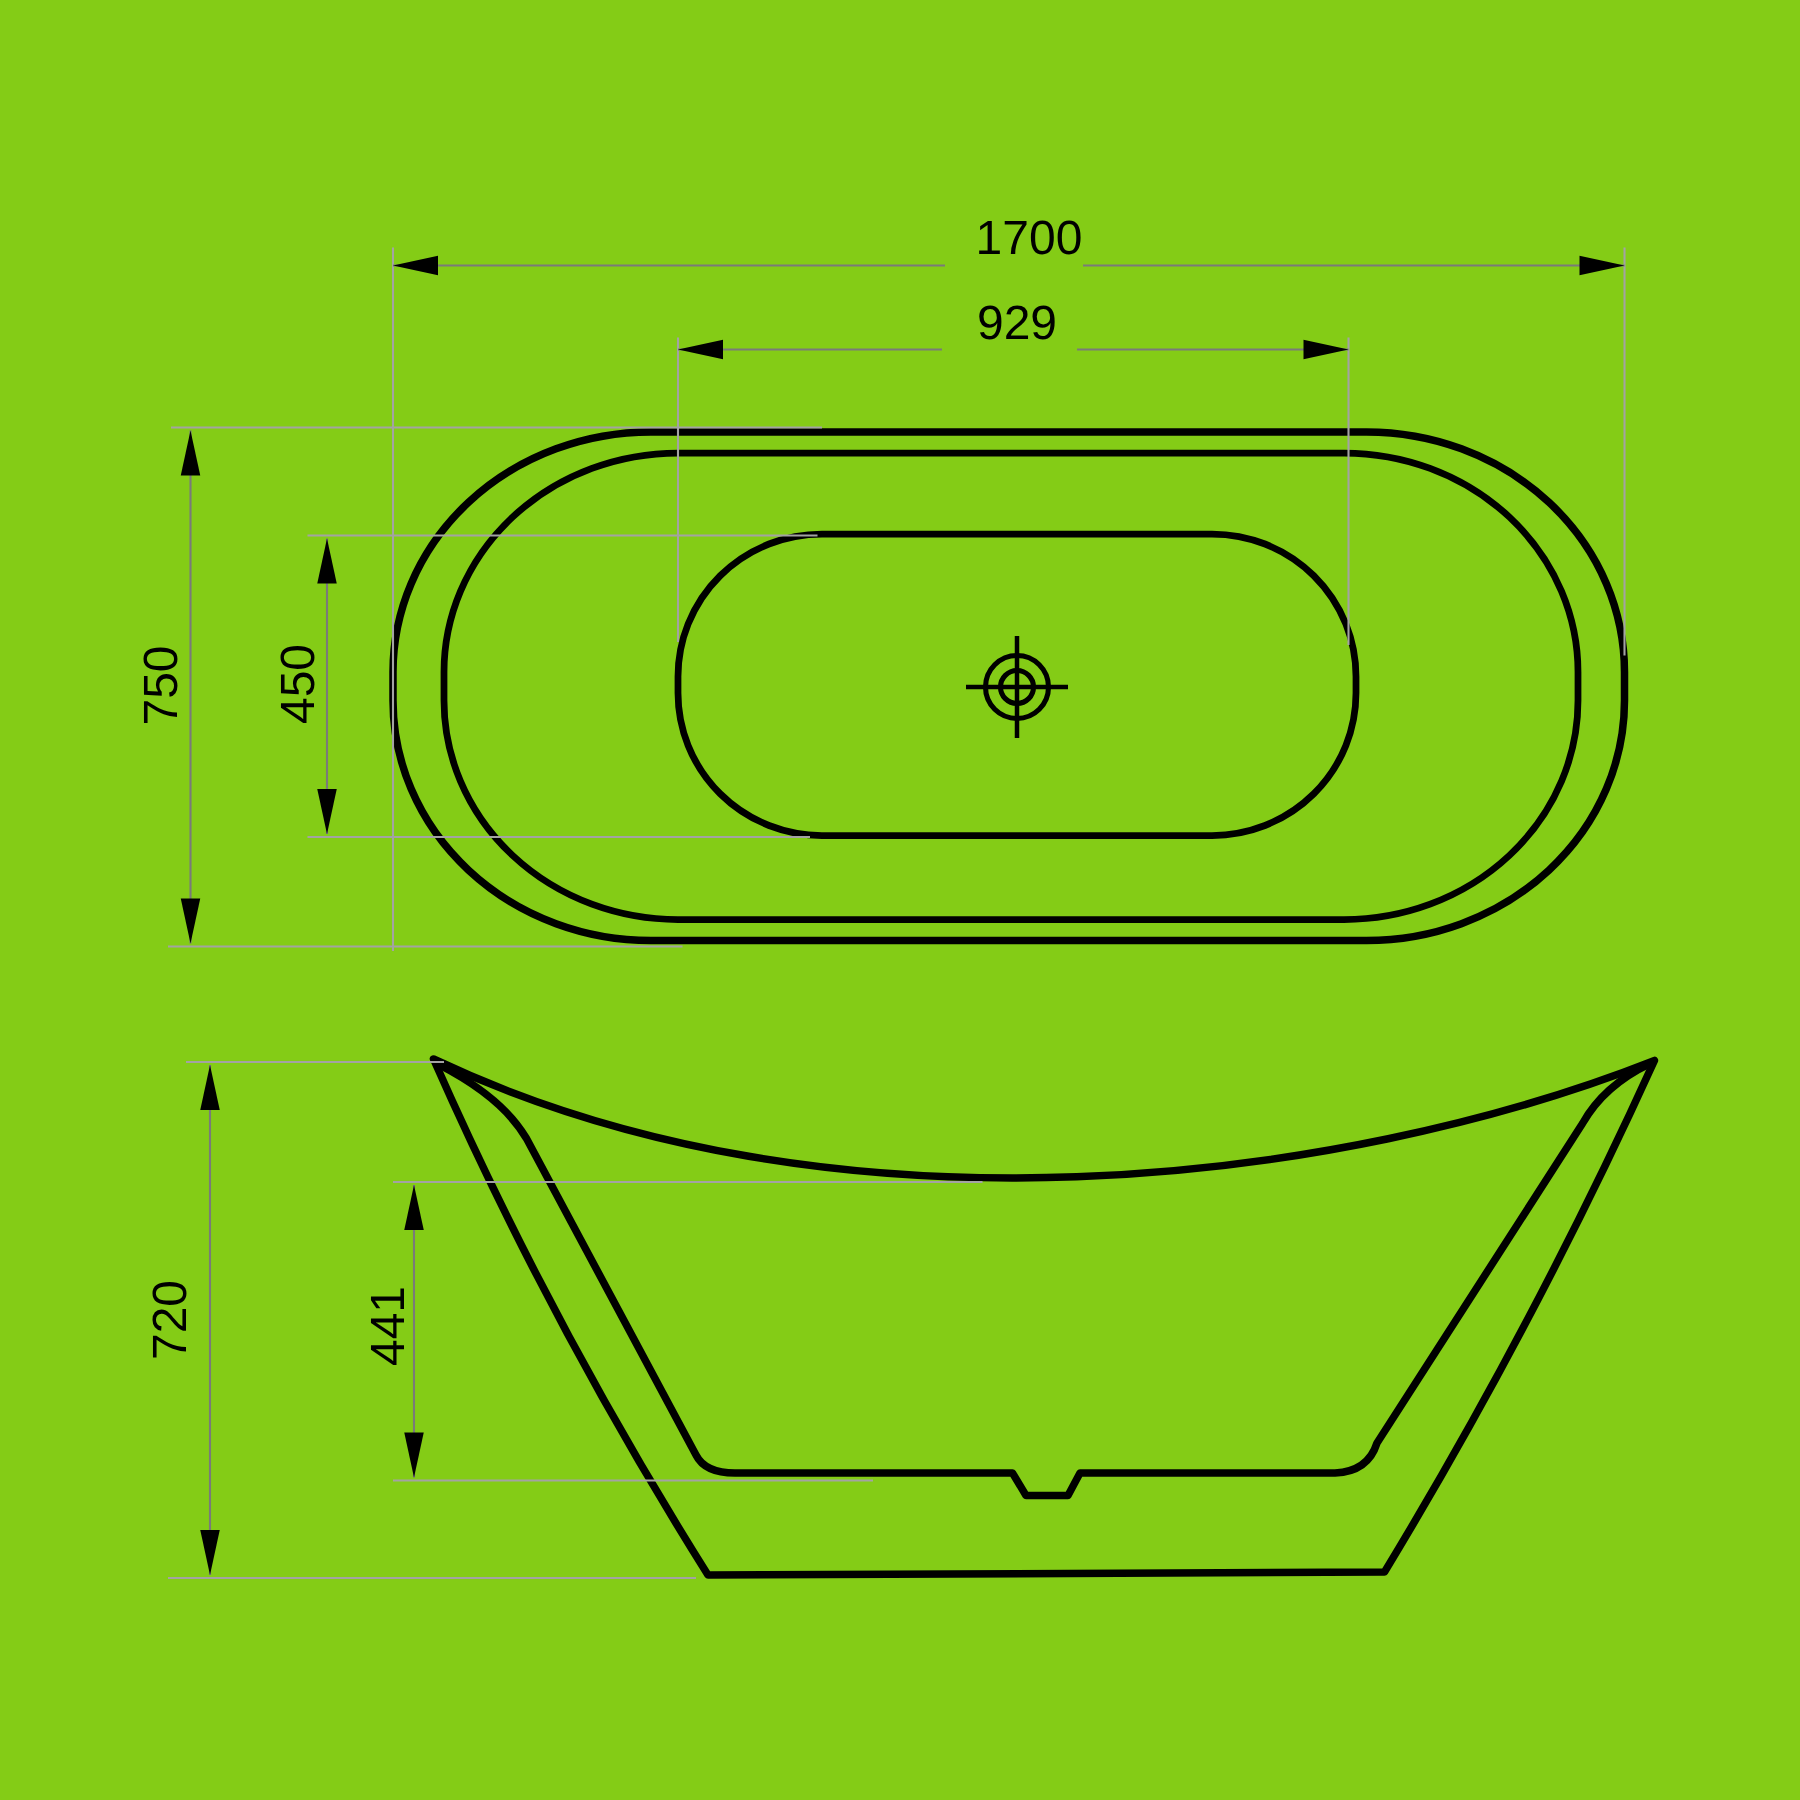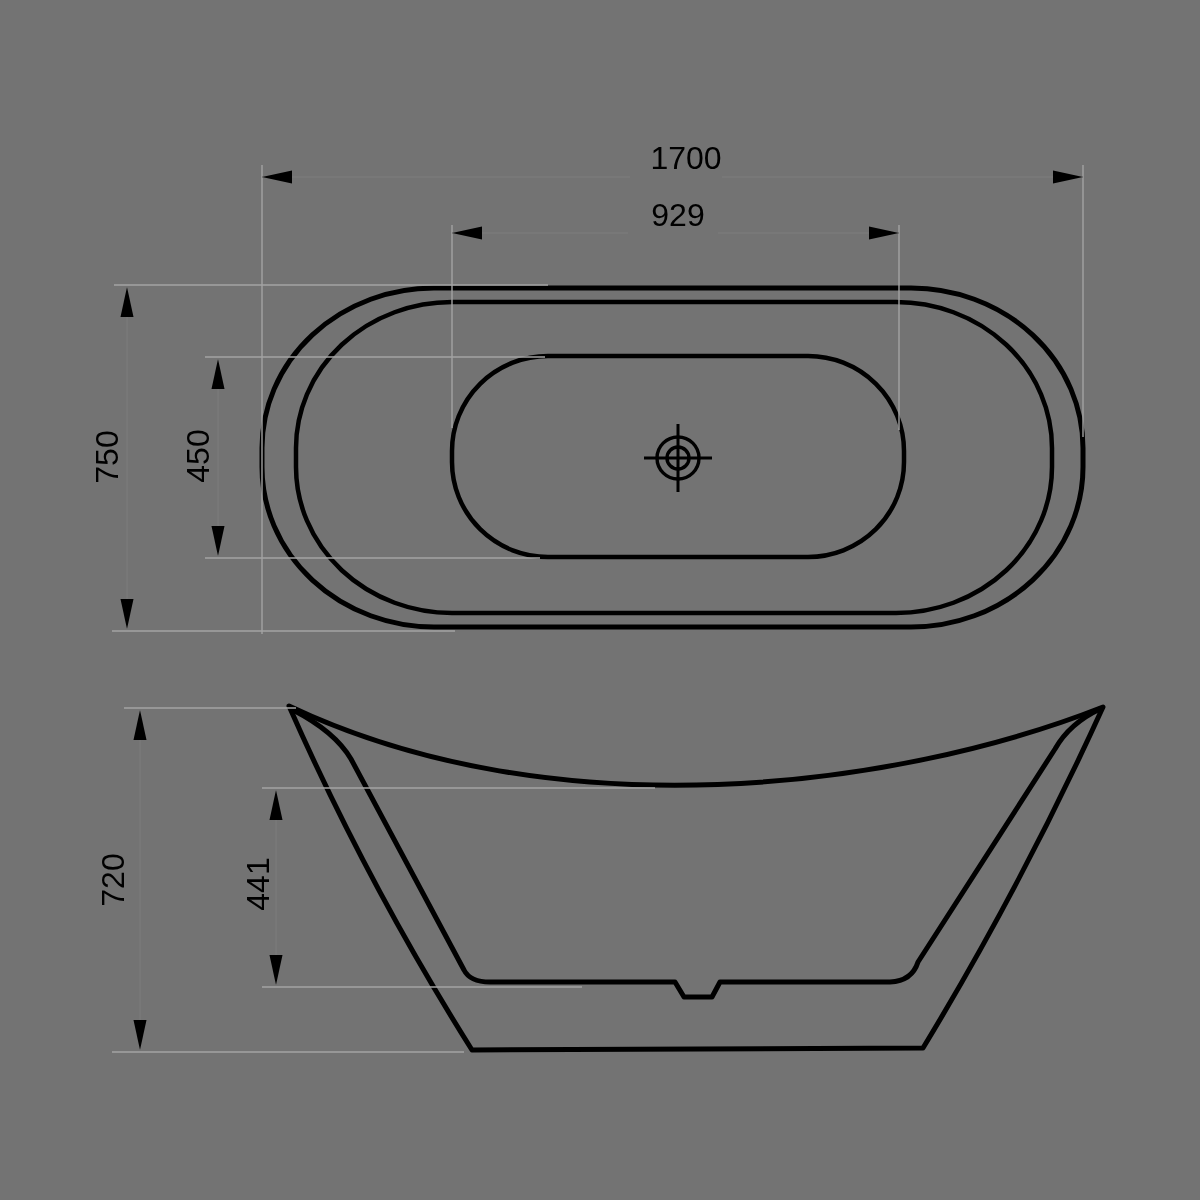--- a/index.html
+++ b/index.html
@@ -7,21 +7,21 @@
     padding: 0;
     background: #ffffff;
     width: 1200px;
     height: 1200px;
     overflow: hidden;
   }
   #stage {
     width: 1200px;
     height: 1200px;
     position: relative;
-    background: #737373;
+    background: #84cc16;
   }
   svg { display: block; }
   .outline {
     stroke: #000000;
     fill: none;
     stroke-width: 5;
     stroke-linejoin: round;
     stroke-linecap: round;
   }
   .outline-md {

